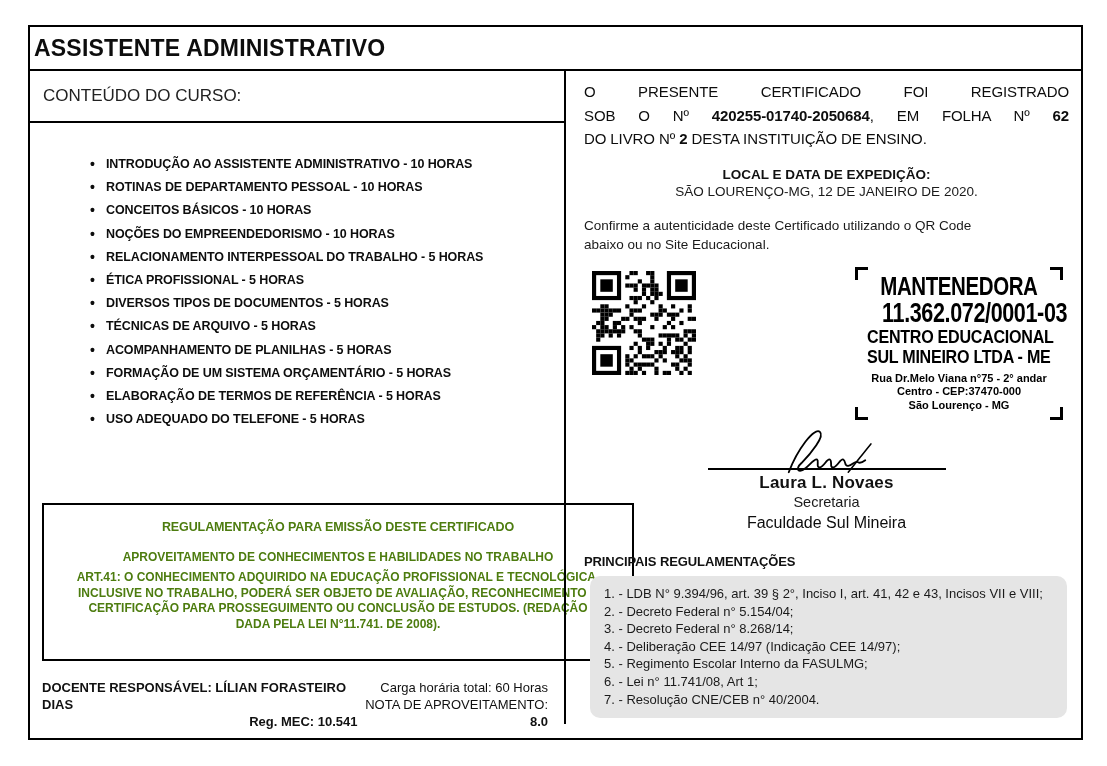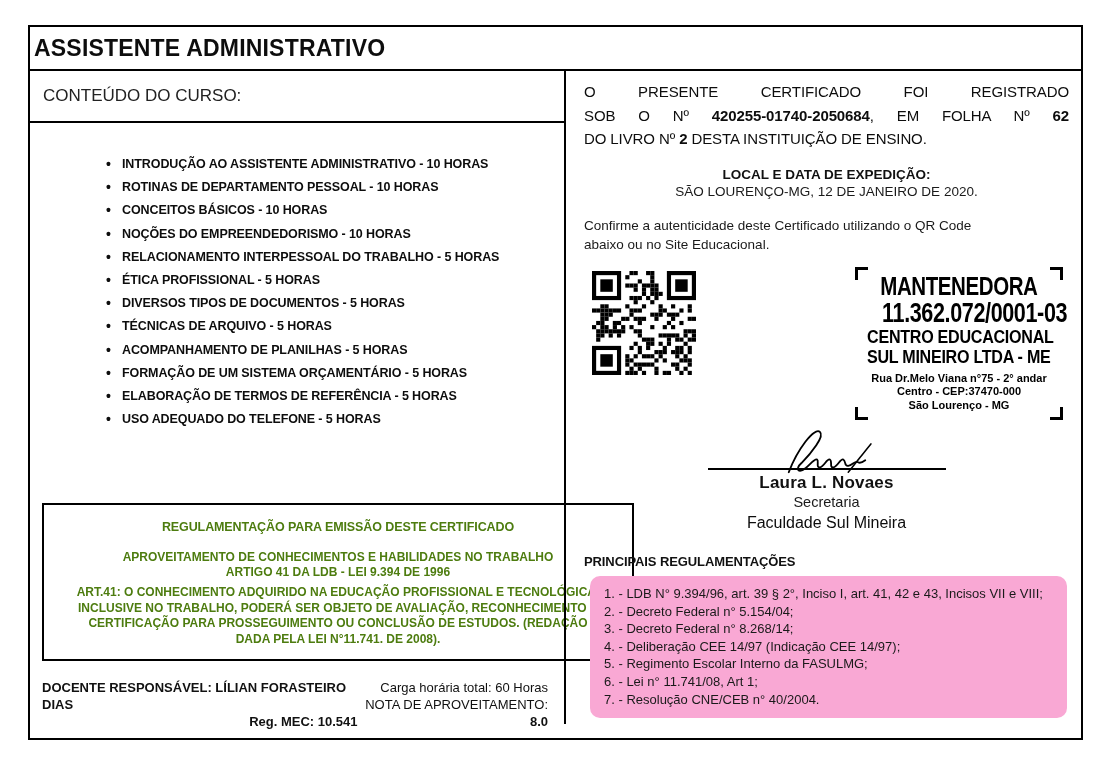--- a/index.html
+++ b/index.html
@@ -37,21 +37,21 @@
     padding:9px 12px 0 18px;
     position:relative;
   }
   
   .course-header {
     height:52px; border-bottom:2px solid #000;
     display:flex; align-items:center; padding-left:13px;
     font-size:17px; color:#222;
   }
   .course-list {
-    position:absolute; top:82px; left:76px; right:8px;
+    position:absolute; top:82px; left:60px; right:8px;
     list-style:none;
   }
   .course-list li {
     position:relative;
     font-size:12.5px; font-weight:bold; letter-spacing:-0.1px;
     line-height:23.2px; padding-left:16px; color:#0d0d0d;
   }
   .course-list li::before {
     content:"\2022";
     position:absolute; left:0; top:0;
@@ -134,21 +134,21 @@
   .sig-name { font-size:17px; font-weight:bold; margin-top:3px; letter-spacing:0.2px; }
   .sig-role { font-size:14.5px; line-height:19px; color:#1a1a1a; }
   .sig-inst { font-size:16px; line-height:22px; color:#0d0d0d; }
   
   .principais {
     text-align:left; font-size:13px; font-weight:bold; margin-top:20px;
     letter-spacing:-0.1px;
   }
   .gray-box {
     margin-top:7px; margin-left:6px; margin-right:2px;
-    background:#f9a8d4; border-radius:10px;
+    background:#e5e5e5; border-radius:10px;
     padding:9px 12px 10px 14px;
     font-size:13px; line-height:17.6px; color:#1a1a1a;
   }
   .gray-box .reg-item { padding-left:24px; text-indent:-24px; }
 </style>
 </head>
 <body>
 
 <div class="sheet">
 
@@ -172,21 +172,20 @@
         <li>TÉCNICAS DE ARQUIVO - 5 HORAS</li>
         <li>ACOMPANHAMENTO DE PLANILHAS - 5 HORAS</li>
         <li>FORMAÇÃO DE UM SISTEMA ORÇAMENTÁRIO - 5 HORAS</li>
         <li>ELABORAÇÃO DE TERMOS DE REFERÊNCIA - 5 HORAS</li>
         <li>USO ADEQUADO DO TELEFONE - 5 HORAS</li>
       </ul>
 
       <div class="reg-box">
         <div class="rb-title">REGULAMENTAÇÃO PARA EMISSÃO DESTE CERTIFICADO</div>
         <div class="rb-sub">APROVEITAMENTO DE CONHECIMENTOS E HABILIDADES NO TRABALHO</div>
-        <div class="rb-sub2">ARTIGO 41 DA LDB - LEI 9.394 DE 1996</div>
         <div class="rb-body">ART.41: O CONHECIMENTO ADQUIRIDO NA EDUCAÇÃO PROFISSIONAL E TECNOLÓGICA, INCLUSIVE NO TRABALHO, PODERÁ SER OBJETO DE AVALIAÇÃO, RECONHECIMENTO E CERTIFICAÇÃO PARA PROSSEGUIMENTO OU CONCLUSÃO DE ESTUDOS. (REDAÇÃO DADA PELA LEI N°11.741. DE 2008).</div>
       </div>
 
       <div class="footer-row">
         <div class="docente-block">
           <div class="docente-line1">DOCENTE RESPONSÁVEL: LÍLIAN FORASTEIRO DIAS</div>
           <div class="docente-line2">Reg. MEC: 10.541</div>
         </div>
         <div class="carga-block">
           <div>Carga horária total: 60 Horas</div>

